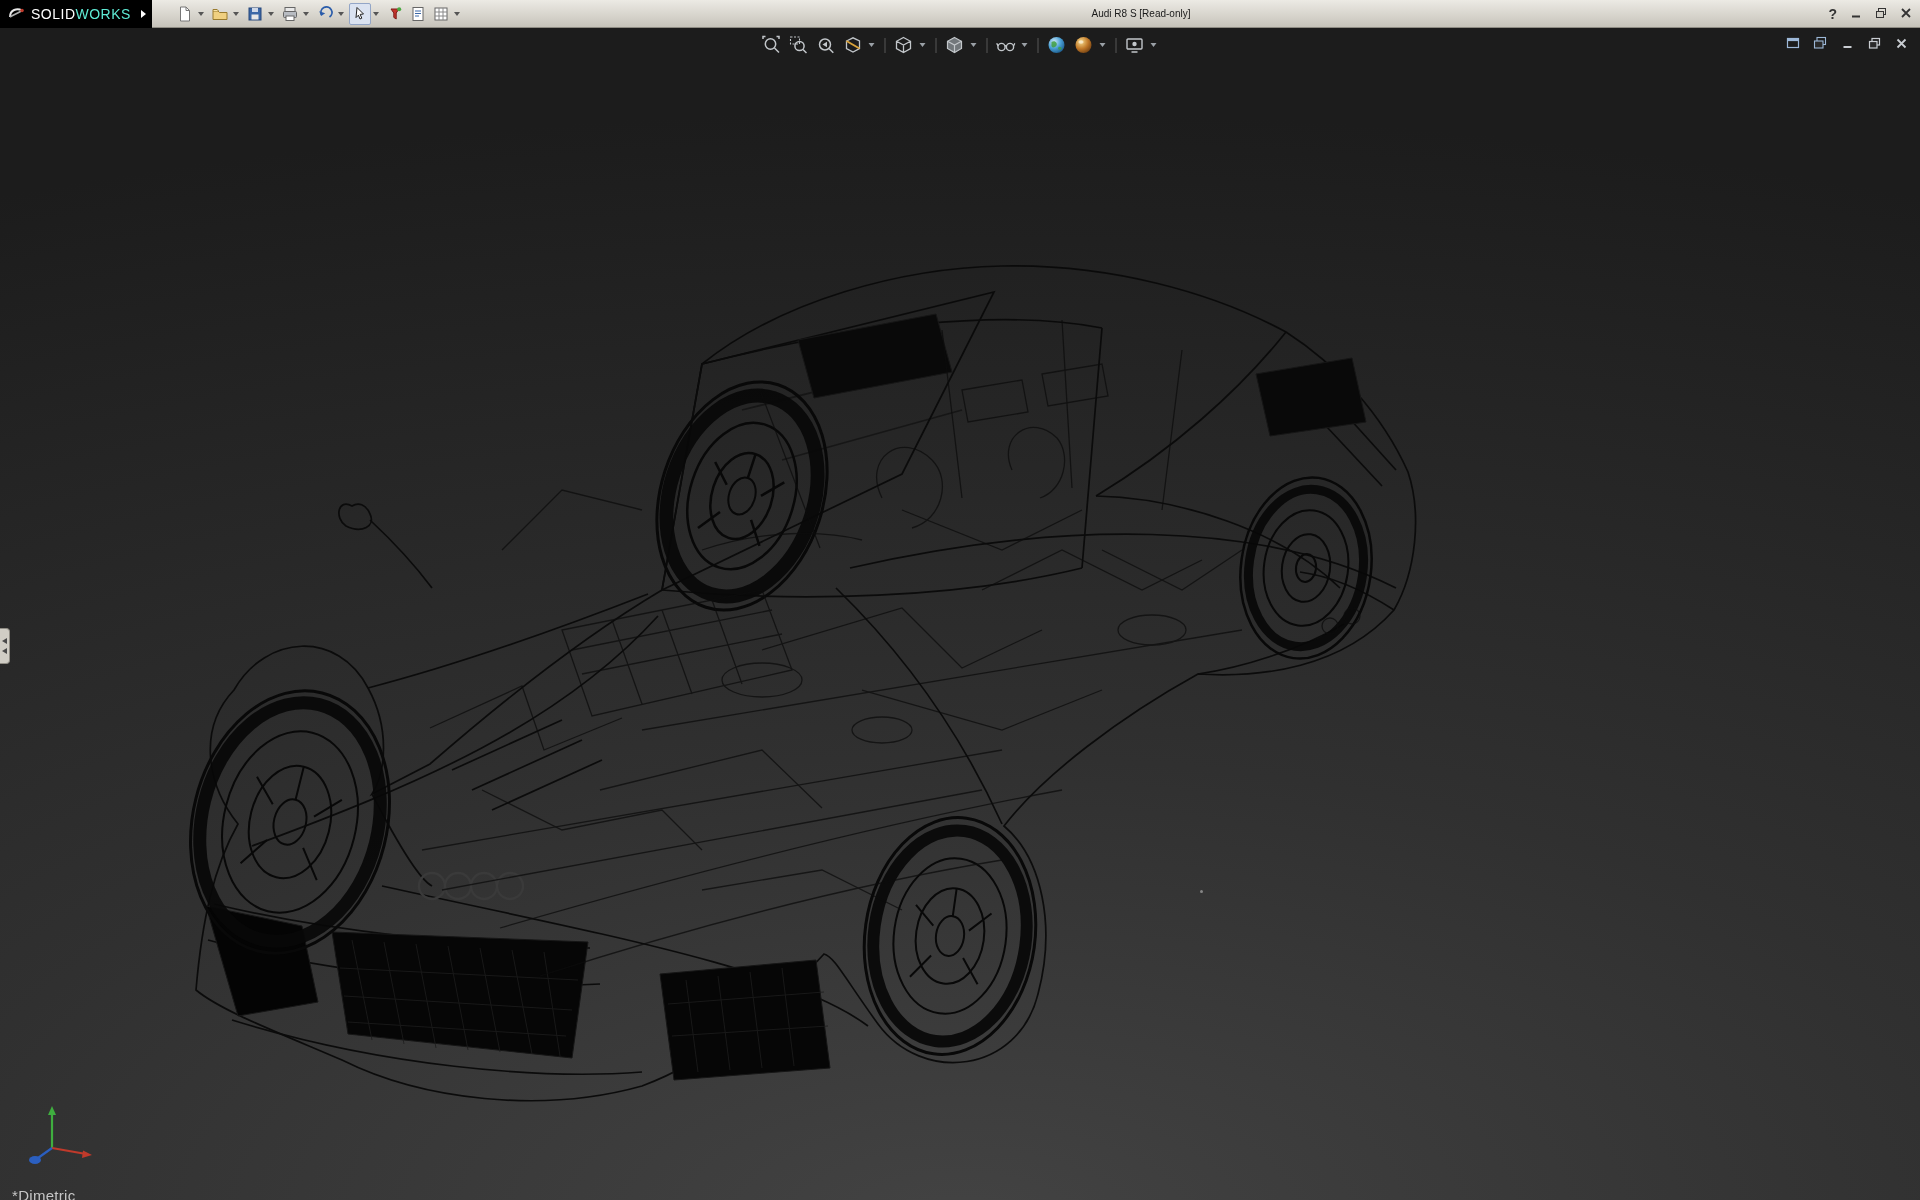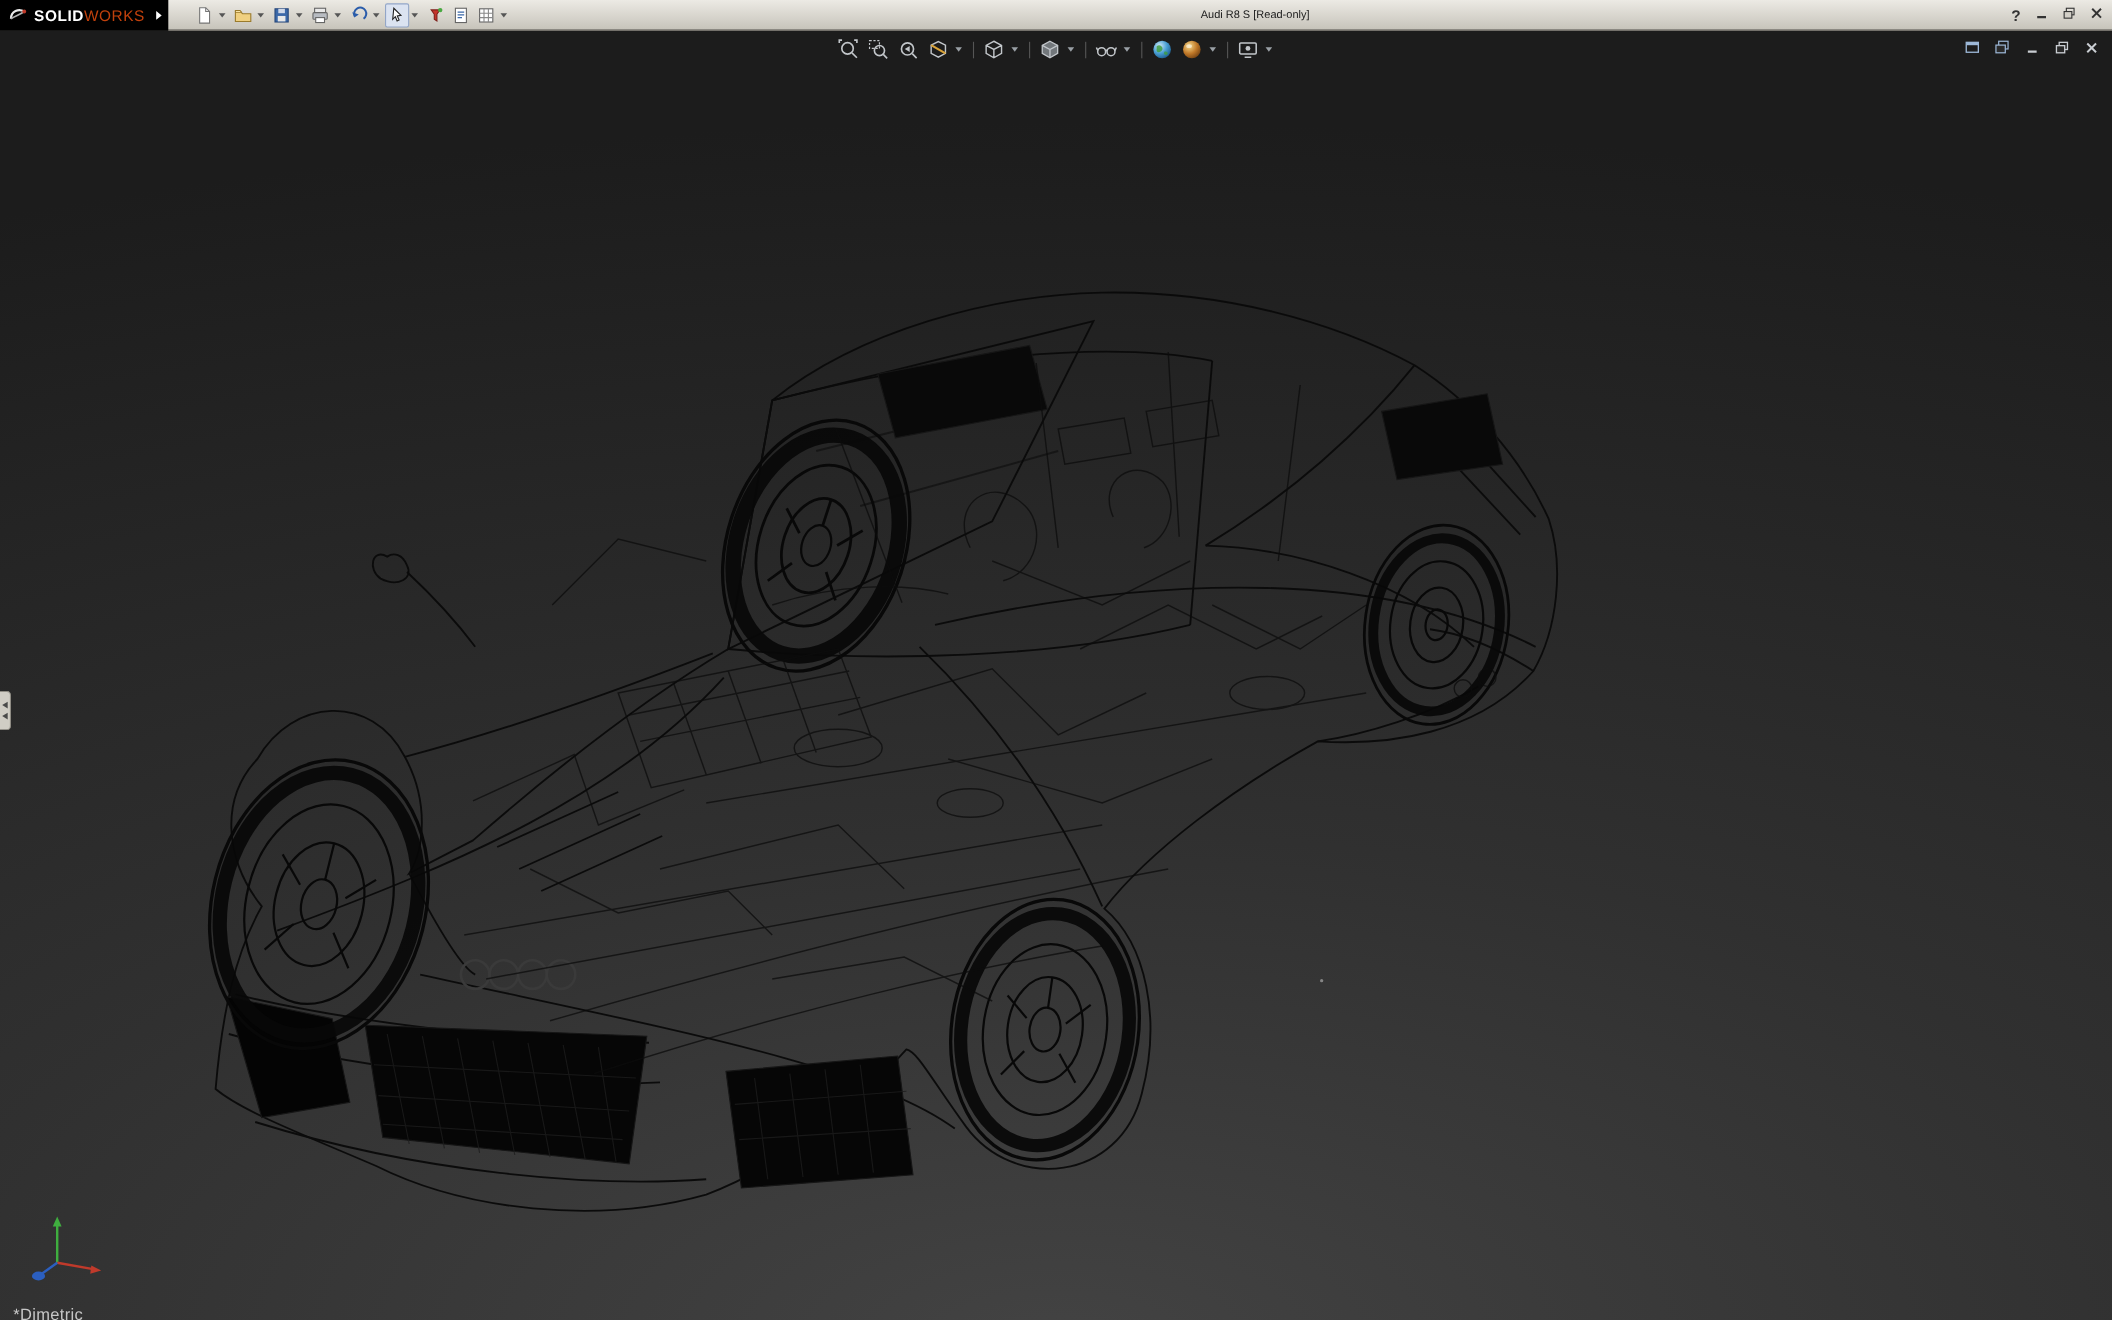--- a/index.html
+++ b/index.html
@@ -5,22 +5,22 @@
   html,body{margin:0;padding:0;width:1920px;height:1200px;overflow:hidden;background:#000;
     font-family:"Liberation Sans",sans-serif;}
   *{box-sizing:border-box}
 
   
   .titlebar{position:absolute;top:0;left:0;right:0;height:28px;
     background:linear-gradient(#eceae4,#d2cfc7 70%,#c6c3ba);
     border-bottom:1px solid #8e8b83;display:flex;align-items:center;z-index:50}
   .logo{height:28px;background:#000;display:flex;align-items:center;padding:0 6px 0 8px;gap:6px;flex:0 0 auto}
   .brand{color:#fff;font-size:14px;letter-spacing:.5px;white-space:nowrap}
-  .brand b{font-weight:bold}
-  .brand i{font-style:normal;color:#c2410c}
+  .brand b{font-weight:normal}
+  .brand i{font-style:normal;color:#5eead4}
   .logo-expand{width:0;height:0;border-top:4px solid transparent;border-bottom:4px solid transparent;
     border-left:5px solid #fff;margin-left:4px}
   .tb-icons{display:flex;align-items:center;margin-left:22px;gap:1px}
   .tbi{width:22px;height:22px;display:flex;align-items:center;justify-content:center;border:1px solid transparent}
   .tbi.pressed{background:#dbe3f1;border:1px solid #93a6c7;border-radius:2px}
   .dd{width:0;height:0;border-left:3px solid transparent;border-right:3px solid transparent;
     border-top:4px solid #555;margin:0 4px 0 1px}
   .title-text{position:absolute;left:1141px;transform:translateX(-50%);font-size:10px;color:#1a1a1a;white-space:nowrap}
   .win-controls{position:absolute;right:8px;top:0;height:28px;display:flex;align-items:center;gap:13px}
   .win-controls .help{font-size:14px;color:#333;font-weight:bold}

